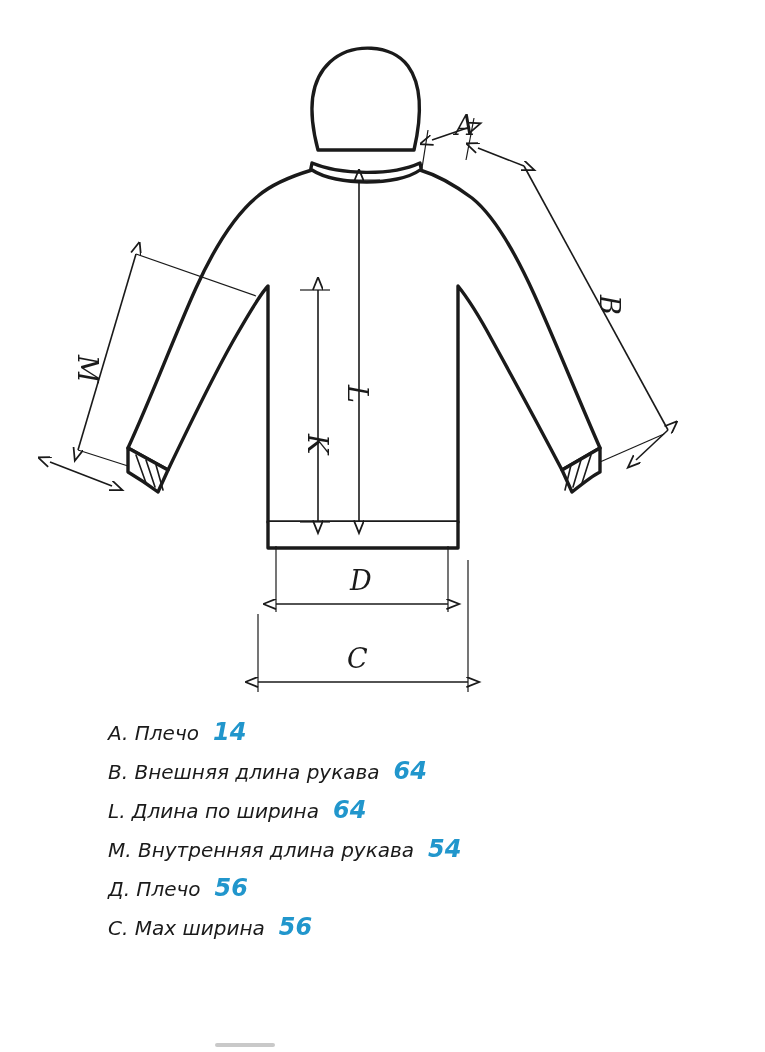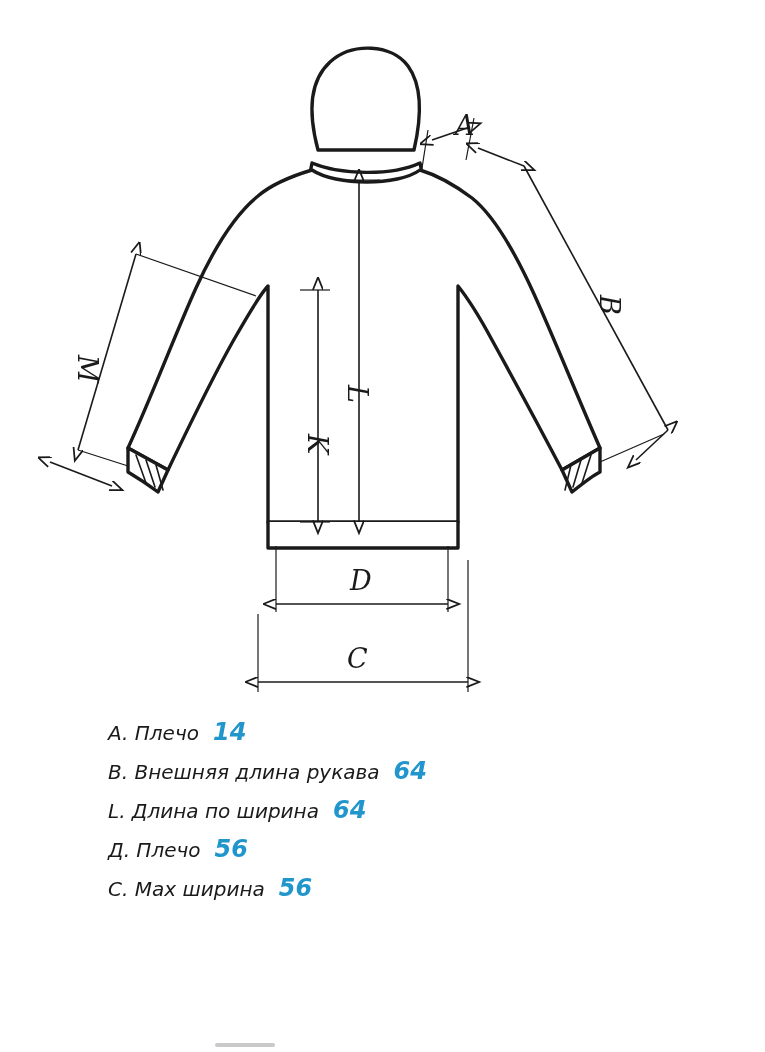--- a/index.html
+++ b/index.html
@@ -165,20 +165,24 @@
   </div>
   <div class="meas-row">
     <span class="meas-label">B. Внешняя длина рукава</span>
     <span class="meas-value">64</span>
   </div>
   <div class="meas-row">
     <span class="meas-label">L. Длина по ширина</span>
     <span class="meas-value">64</span>
   </div>
   <div class="meas-row">
+    <span class="meas-label">M. Внутренняя длина рукава</span>
+    <span class="meas-value">54</span>
+  </div>
+  <div class="meas-row">
     <span class="meas-label">Д. Плечо</span>
     <span class="meas-value">56</span>
   </div>
   <div class="meas-row">
     <span class="meas-label">C. Max ширина</span>
     <span class="meas-value">56</span>
   </div>
 </div>
 
 <div class="footer-mark"></div>

